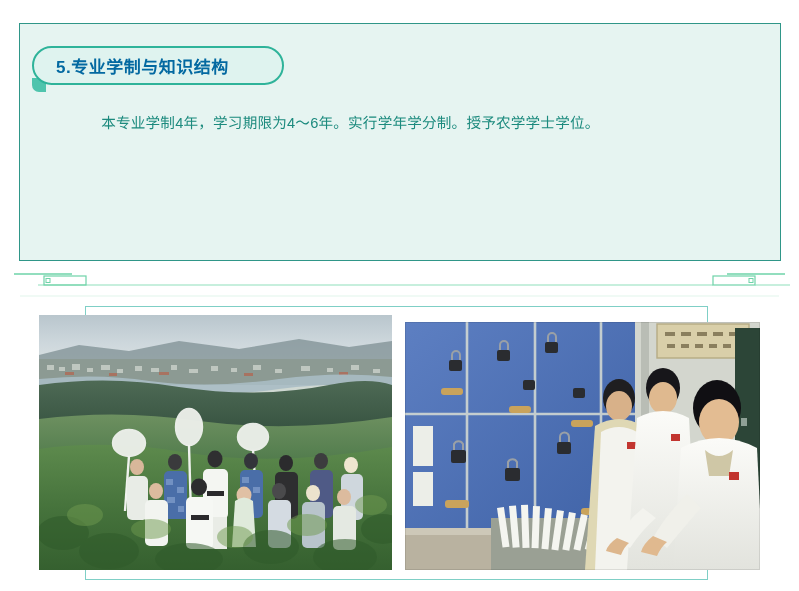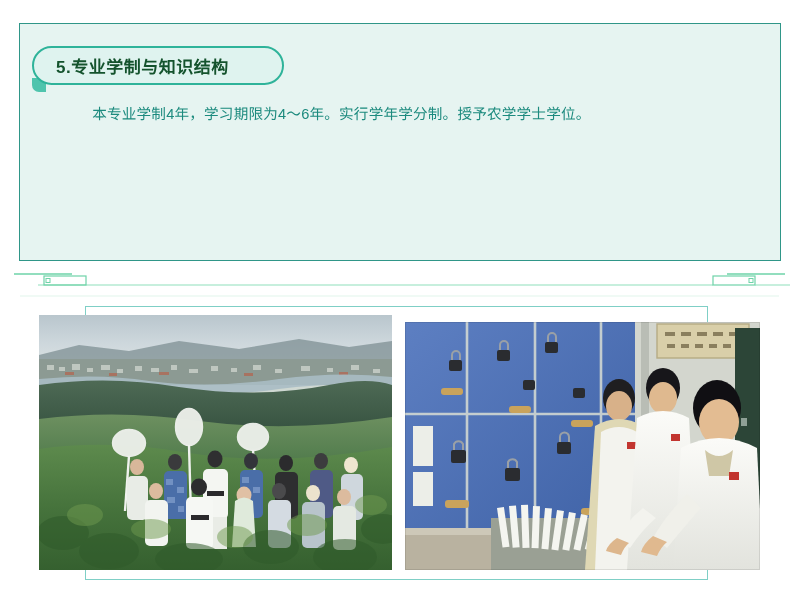--- a/index.html
+++ b/index.html
@@ -39,21 +39,21 @@
     border-radius: 20px;
     display: flex;
     align-items: center;
     z-index: 4;
   }
   .title-pill-text {
     padding-left: 22px;
     font-size: 17px;
     font-weight: bold;
     letter-spacing: 0.5px;
-    color: #14532d;
+    color: #0369a1;
     white-space: nowrap;
   }
   .pill-tail {
     position: absolute;
     left: 12px;
     top: 54px;
     width: 14px;
     height: 14px;
     background: #4fc4ad;
     border-bottom-left-radius: 7px;
@@ -64,21 +64,21 @@
     position: absolute;
     left: 36px;
     top: 68px;
     width: 718px;
     font-size: 14.6px;
     line-height: 30px;
     color: #1c8a7e;
     letter-spacing: 0.2px;
   }
   .body-text p {
-    margin: 7px;
+    margin: 16px;
     text-indent: 2em;
     text-align: justify;
     text-justify: inter-ideograph;
   }
 
   
   .divider {
     position: absolute;
     left: 0;
     top: 262px;

